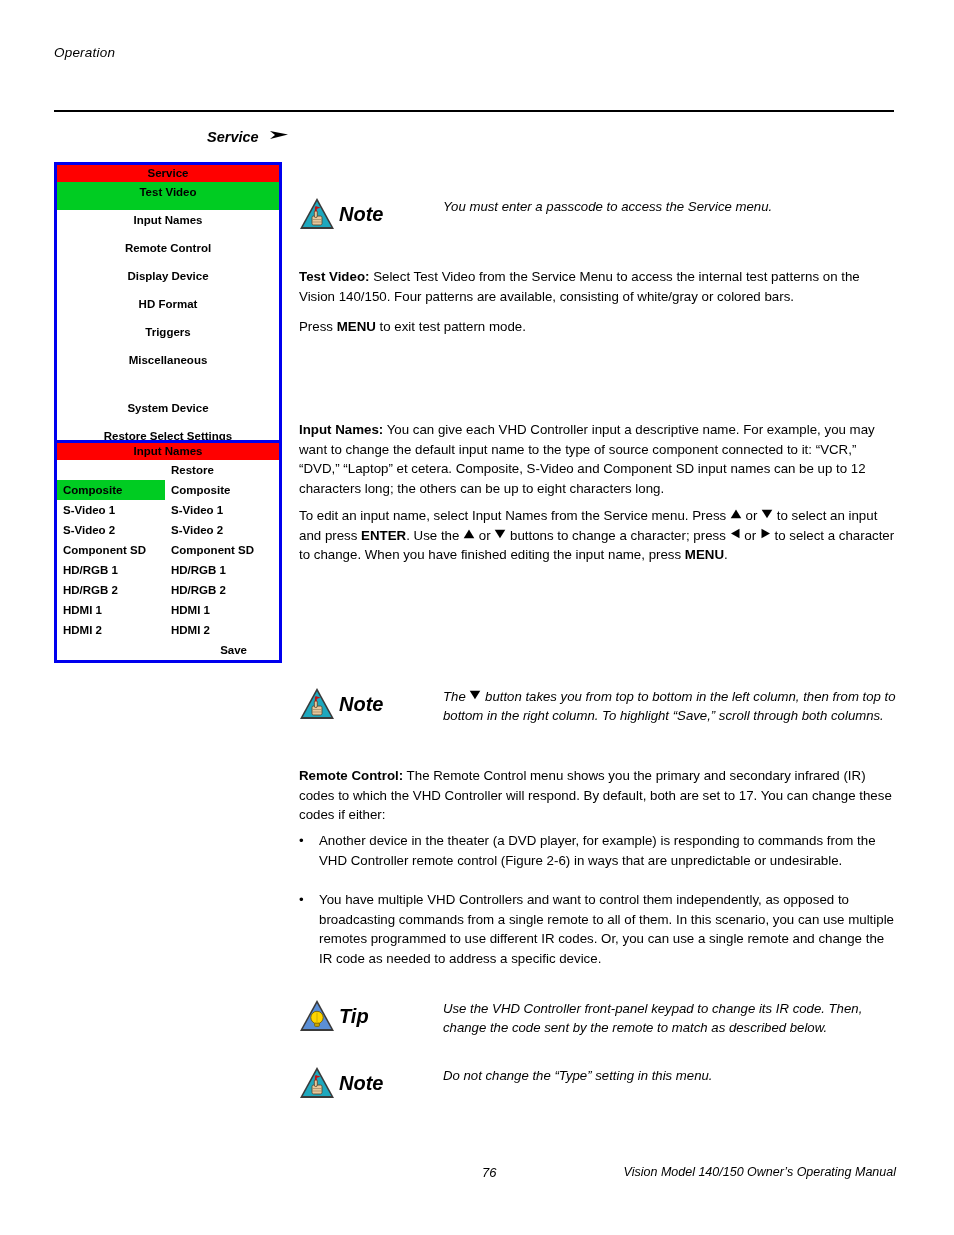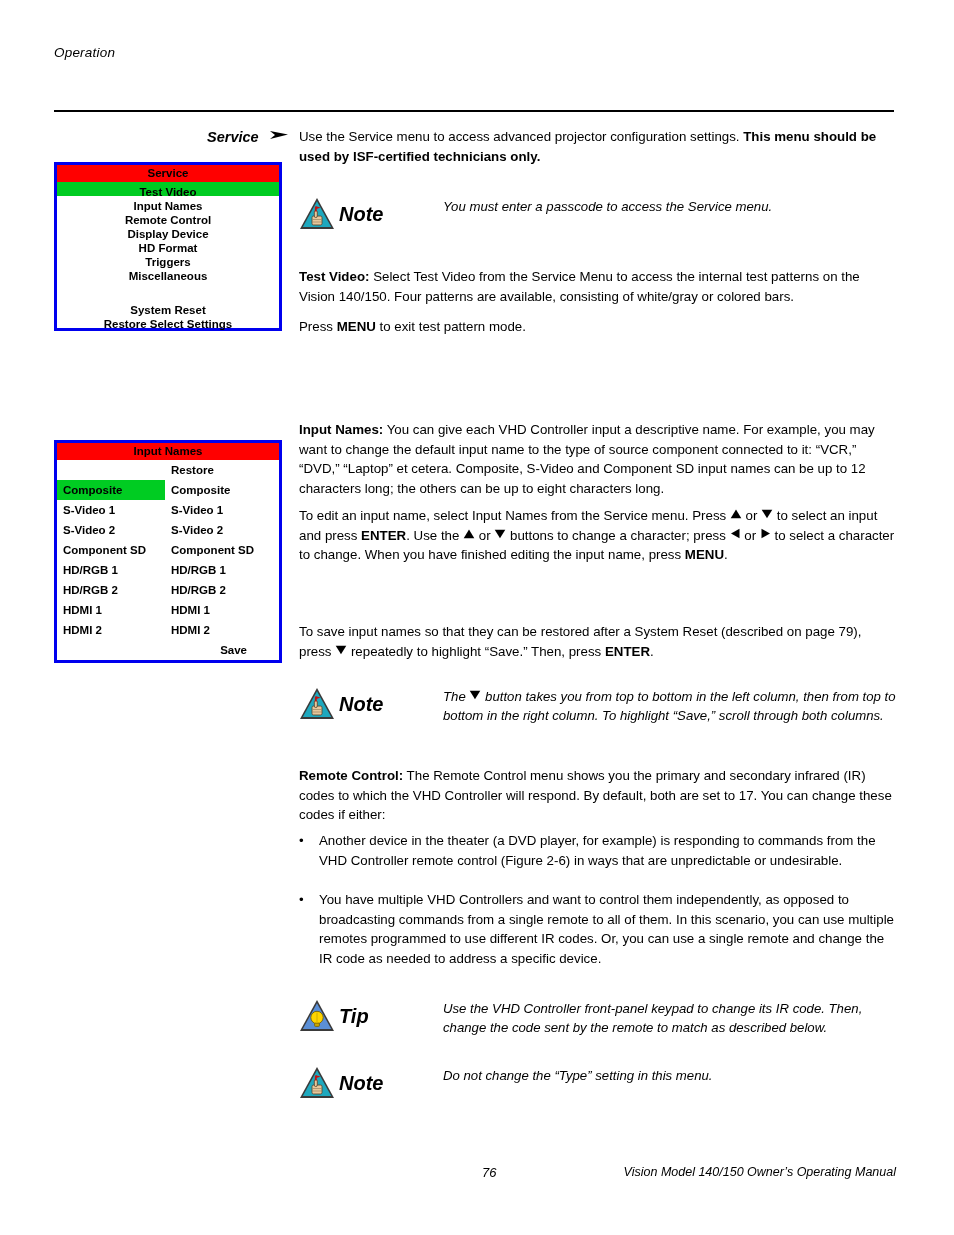--- a/index.html
+++ b/index.html
@@ -70,21 +70,21 @@
     background: #FF0000;
     text-align: center;
     font-size: 11.5px;
     font-weight: bold;
     line-height: 17px;
     height: 17px;
   }
   .osd-row {
     text-align: center;
     line-height: 20px;
-    height: 14px;
+    height: 28px;
     white-space: nowrap;
   }
   .osd-row.sel {
     background: #00CC22;
   }
   .osd-row.spacer {
     height: 20px;
   }
 
   
@@ -210,21 +210,21 @@
   <div class="osd" style="left:54px; top:162px; width:228px;">
     <div class="osd-title">Service</div>
     <div class="osd-row sel">Test Video</div>
     <div class="osd-row">Input Names</div>
     <div class="osd-row">Remote Control</div>
     <div class="osd-row">Display Device</div>
     <div class="osd-row">HD Format</div>
     <div class="osd-row">Triggers</div>
     <div class="osd-row">Miscellaneous</div>
     <div class="osd-row spacer"></div>
-    <div class="osd-row">System Reset</div>
+    <div class="osd-row">System Device</div>
     <div class="osd-row">Restore Select Settings</div>
   </div>
 
   <div class="osd" style="left:54px; top:440px; width:228px;">
     <div class="osd-title">Input Names</div>
 
     <div class="osd-2col-row restore-row">
       <div class="osd-col-l"></div>
       <div class="osd-col-r">Restore</div>
     </div>
@@ -261,23 +261,20 @@
       <div class="osd-col-l">HDMI 2</div>
       <div class="osd-col-r">HDMI 2</div>
     </div>
 
     <div class="osd-2col-row save-row">
       <div class="osd-col-l"></div>
       <div class="osd-col-r">Save</div>
     </div>
   </div>
 
-  <div class="para" style="top:127px;">
-    <span>Use the Service menu to access advanced projector configuration settings. </span><span class="b">This menu should be used by ISF-certified technicians only.</span>
-  </div>
 
   <div class="callout" style="left:299px; top:197px; width:598px;">
     <div class="icon-wrap">
       <div class="tri">
         <svg width="36" height="33" viewBox="0 0 36 33">
           <path d="M18 1 L35 32 L1 32 Z" fill="#3a3a3a"></path>
           <path d="M18 4.2 L32.2 30 L3.8 30 Z" fill="#1EA8BE"></path>
           <rect x="13" y="19" width="10" height="9" rx="1.6" fill="#E8C79A" stroke="#5a4a34" stroke-width="0.9"></rect>
           <rect x="15.3" y="13.5" width="3" height="7" rx="1.4" fill="#E8C79A" stroke="#5a4a34" stroke-width="0.9"></rect>
           <path d="M16.8 9.5 L16.8 14.5" stroke="#C81010" stroke-width="1.8"></path>
@@ -312,25 +309,20 @@
         </svg></span><span> or </span><span class="ag"><svg width="12" height="10" viewBox="0 0 12 10">
           <path d="M6 9.3 L11.3 0.7 L0.7 0.7 Z" fill="#000"></path>
         </svg></span><span> buttons to change a character; press </span><span class="ag"><svg width="11" height="11" viewBox="0 0 11 11">
           <path d="M1 5.5 L9.5 0.8 L9.5 10.2 Z" fill="#000"></path>
         </svg></span><span> or </span><span class="ag"><svg width="11" height="11" viewBox="0 0 11 11">
           <path d="M10 5.5 L1.5 0.8 L1.5 10.2 Z" fill="#000"></path>
         </svg></span><span> to select a character to change. When you have finished editing the input name, press </span><span class="b">MENU</span><span>.</span>
   </div>
 
 
-  <div class="para" style="top:622px;">
-    <span>To save input names so that they can be restored after a System Reset (described on page 79), press </span><span class="ag"><svg width="12" height="10" viewBox="0 0 12 10">
-          <path d="M6 9.3 L11.3 0.7 L0.7 0.7 Z" fill="#000"></path>
-        </svg></span><span> repeatedly to highlight “Save.” Then, press </span><span class="b">ENTER</span><span>.</span>
-  </div>
 
   <div class="callout" style="left:299px; top:687px; width:598px;">
     <div class="icon-wrap">
       <div class="tri">
         <svg width="36" height="33" viewBox="0 0 36 33">
           <path d="M18 1 L35 32 L1 32 Z" fill="#3a3a3a"></path>
           <path d="M18 4.2 L32.2 30 L3.8 30 Z" fill="#1EA8BE"></path>
           <rect x="13" y="19" width="10" height="9" rx="1.6" fill="#E8C79A" stroke="#5a4a34" stroke-width="0.9"></rect>
           <rect x="15.3" y="13.5" width="3" height="7" rx="1.4" fill="#E8C79A" stroke="#5a4a34" stroke-width="0.9"></rect>
           <path d="M16.8 9.5 L16.8 14.5" stroke="#C81010" stroke-width="1.8"></path>

